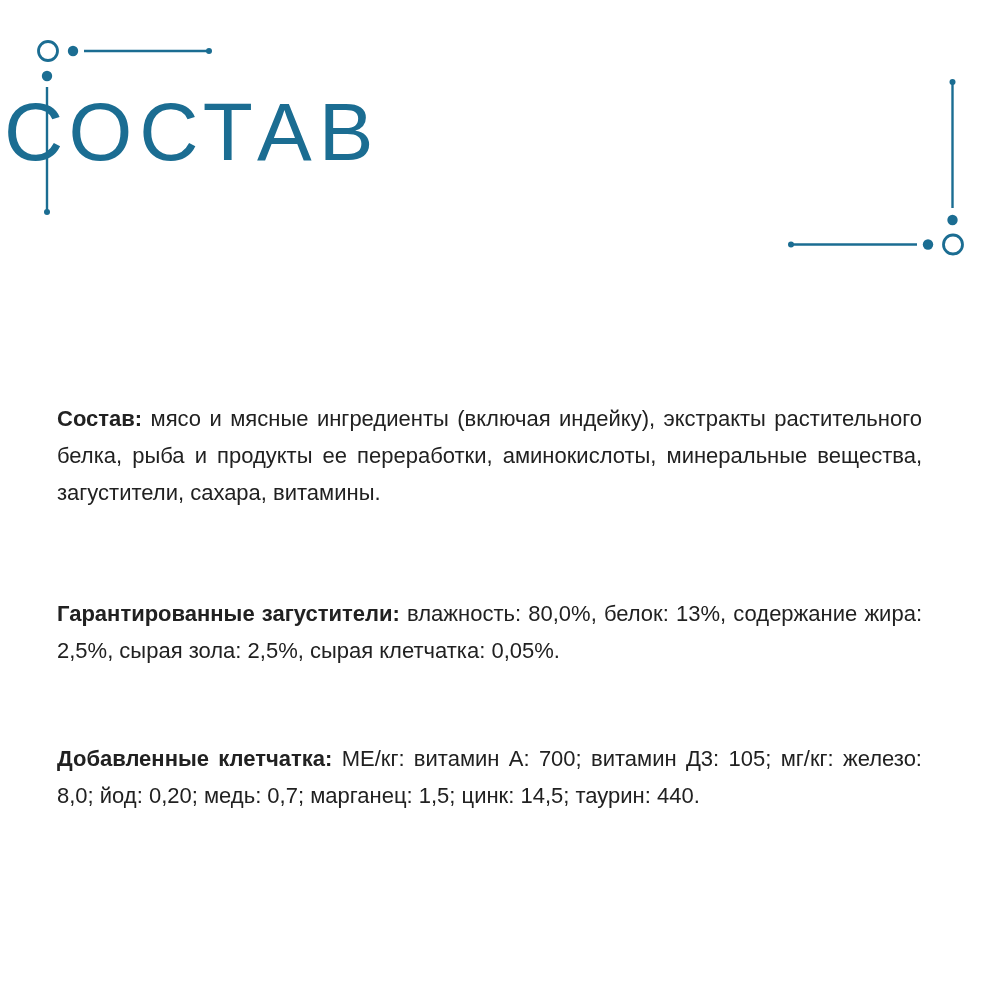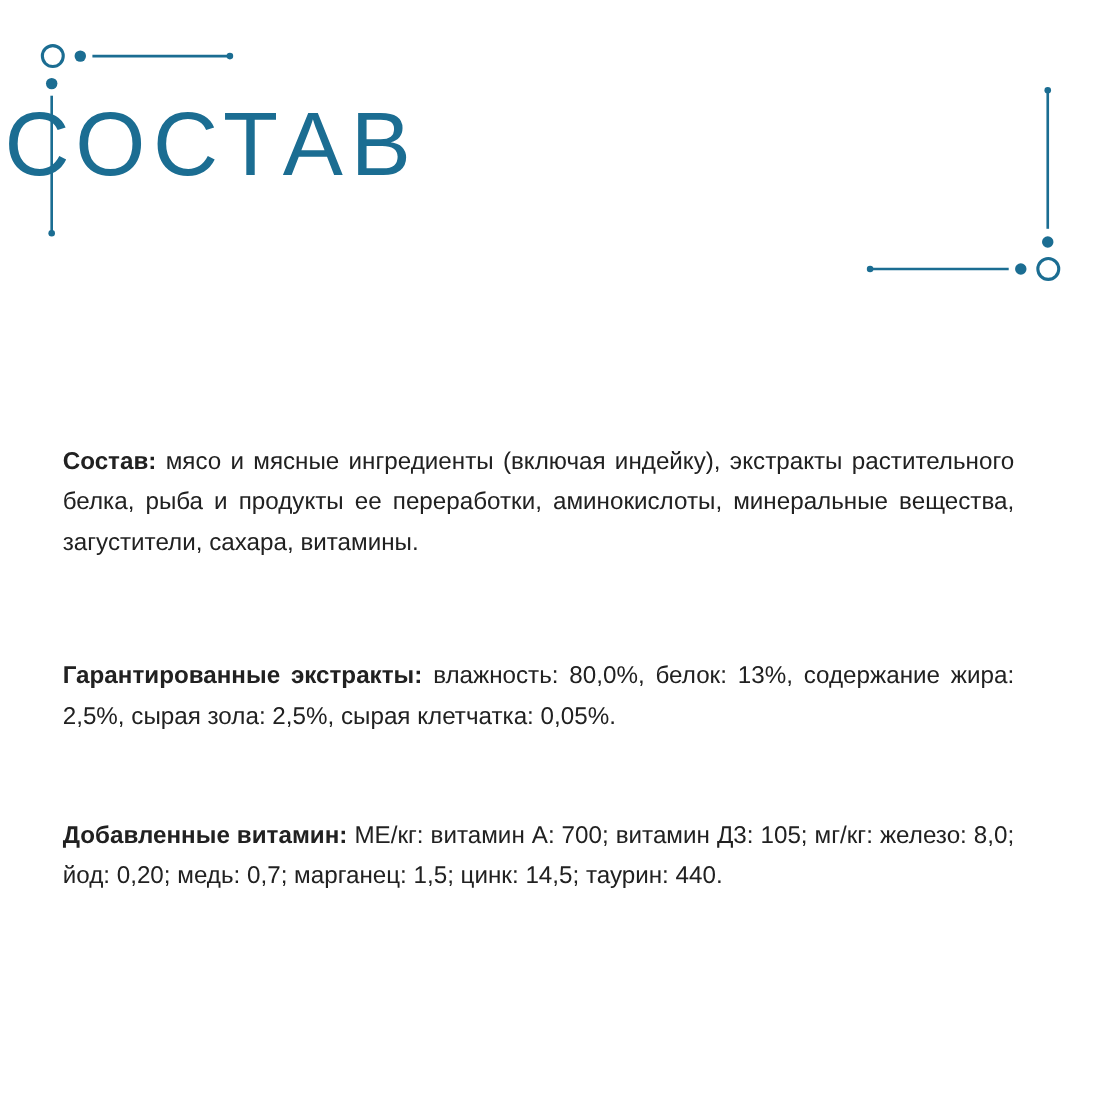--- a/index.html
+++ b/index.html
@@ -81,17 +81,17 @@
       <circle cx="928" cy="244.5" r="5.2" fill="currentColor"></circle>
       <line x1="792" y1="244.5" x2="917" y2="244.5" stroke="currentColor" stroke-width="2.4"></line>
       <circle cx="791" cy="244.5" r="3" fill="currentColor"></circle>
     </g>
   </svg>
 
   <h1 class="title">СОСТАВ</h1>
 
   <p class="para para-1"><span class="lead">Состав:</span> <span>мясо и мясные ингредиенты (включая индейку), экстракты растительного белка, рыба и продукты ее переработки, аминокислоты, минеральные вещества, загустители, сахара, витамины.</span></p>
 
-  <p class="para para-2"><span class="lead">Гарантированные экстракты:</span> <span>влажность: 80,0%, белок: 13%, содержание жира: 2,5%, сырая зола: 2,5%, сырая клетчатка: 0,05%.</span></p>
+  <p class="para para-2"><span class="lead">Гарантированные загустители:</span> <span>влажность: 80,0%, белок: 13%, содержание жира: 2,5%, сырая зола: 2,5%, сырая клетчатка: 0,05%.</span></p>
 
-  <p class="para para-3"><span class="lead">Добавленные витамин:</span> <span>МЕ/кг: витамин А: 700; витамин Д3: 105; мг/кг: железо: 8,0; йод: 0,20; медь: 0,7; марганец: 1,5; цинк: 14,5; таурин: 440.</span></p>
+  <p class="para para-3"><span class="lead">Добавленные клетчатка:</span> <span>МЕ/кг: витамин А: 700; витамин Д3: 105; мг/кг: железо: 8,0; йод: 0,20; медь: 0,7; марганец: 1,5; цинк: 14,5; таурин: 440.</span></p>
 
 </div>
 
 </body></html>

